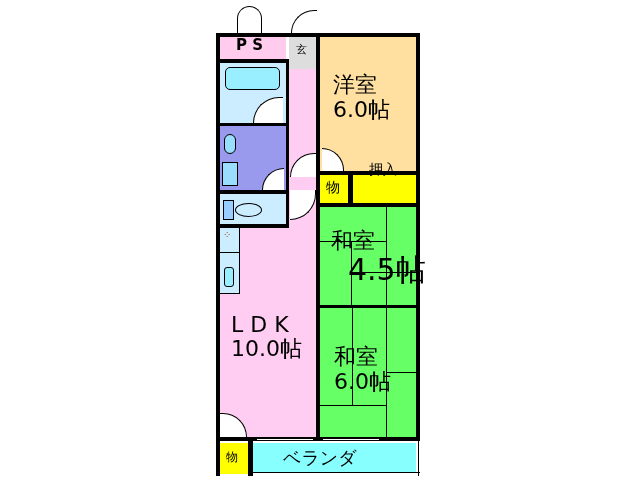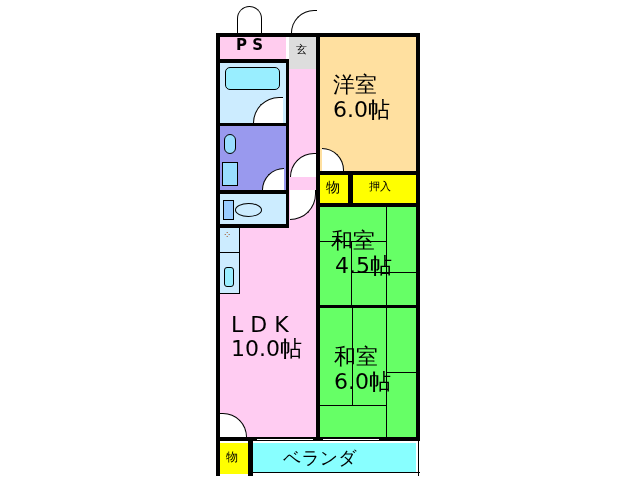--- a/index.html
+++ b/index.html
@@ -57,30 +57,30 @@
 <div class="abs" style="left:320px;top:37px;width:96px;height:134px;background:#ffe0a0;"></div>
 <span class="lbl" style="left:333px;top:73px;font-size:22px;">洋室</span>
 <span class="lbl" style="left:333px;top:98px;font-size:22px;">6.0帖</span>
 <div class="abs" style="left:322px;top:148px;width:22px;height:23px;background:#fff;border:1px solid #000;border-radius:0 22px 0 0;border-left:none;border-bottom:none;"></div>
 <div class="abs wall" style="left:320px;top:171px;width:96px;height:4px;"></div>
 
 <div class="abs" style="left:320px;top:175px;width:28px;height:28px;background:#ffff00;"></div>
 <span class="lbl" style="left:326px;top:180px;font-size:14px;">物</span>
 <div class="abs wall" style="left:348px;top:175px;width:5px;height:28px;"></div>
 <div class="abs" style="left:353px;top:175px;width:63px;height:28px;background:#ffff00;"></div>
-<span class="lbl" style="left:369px;top:181px;font-size:11px;">押入</span>
+<span class="lbl" style="left:369px;top:163px;font-size:14px;font-family:Liberation Mono, monospace;">押入</span>
 <div class="abs wall" style="left:320px;top:203px;width:96px;height:4px;"></div>
 
 <div class="abs" style="left:320px;top:207px;width:96px;height:98px;background:#66ff66;"></div>
 <div class="tat" style="left:386px;top:207px;width:1px;height:98px;"></div>
 <div class="tat" style="left:320px;top:241px;width:66px;height:1px;"></div>
 <div class="tat" style="left:351px;top:241px;width:1px;height:64px;"></div>
 <div class="tat" style="left:351px;top:272px;width:65px;height:1px;"></div>
 <span class="lbl" style="left:331px;top:229px;font-size:22px;">和室</span>
-<span class="lbl" style="left:335px;top:254px;font-size:22px;">4.5帖</span>
+<span class="lbl" style="left:348px;top:254px;font-size:30px;">4.5帖</span>
 <div class="abs wall" style="left:320px;top:305px;width:96px;height:3px;"></div>
 
 <div class="abs" style="left:320px;top:308px;width:96px;height:131px;background:#66ff66;"></div>
 <div class="tat" style="left:386px;top:308px;width:1px;height:131px;"></div>
 <div class="tat" style="left:352px;top:308px;width:1px;height:97px;"></div>
 <div class="tat" style="left:320px;top:405px;width:66px;height:1px;"></div>
 <div class="tat" style="left:386px;top:372px;width:30px;height:1px;"></div>
 <span class="lbl" style="left:334px;top:345px;font-size:22px;">和室</span>
 <span class="lbl" style="left:334px;top:370px;font-size:22px;">6.0帖</span>
 

